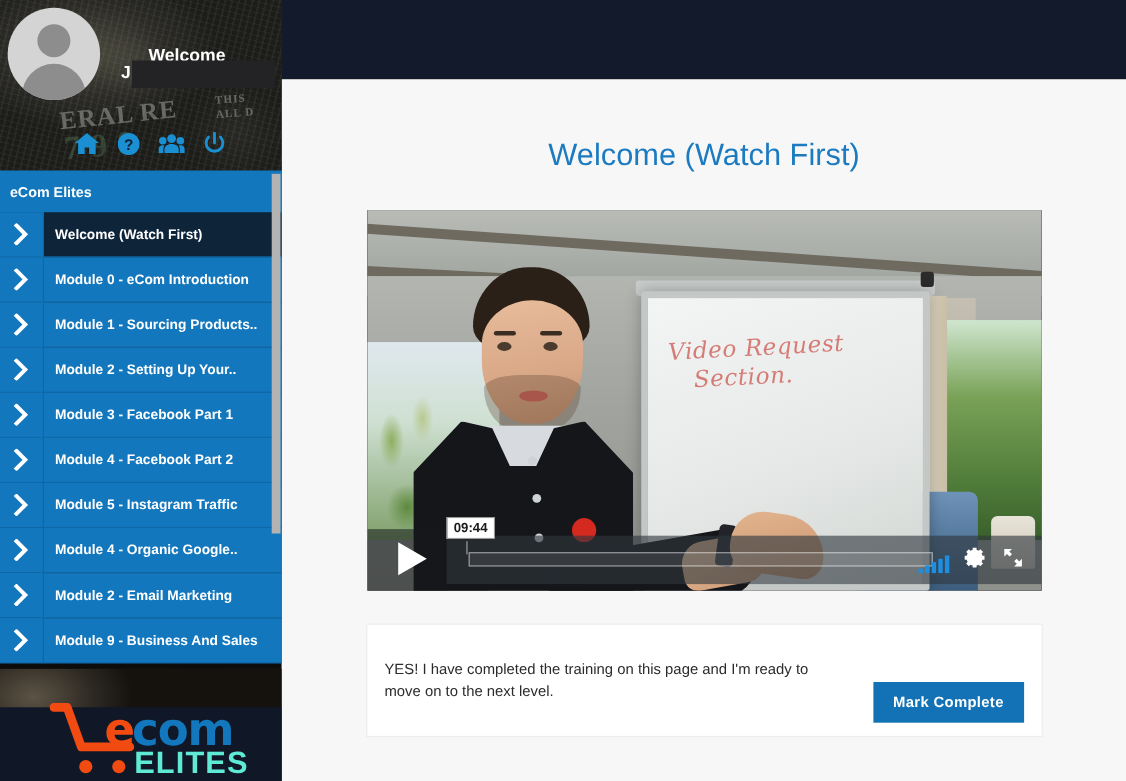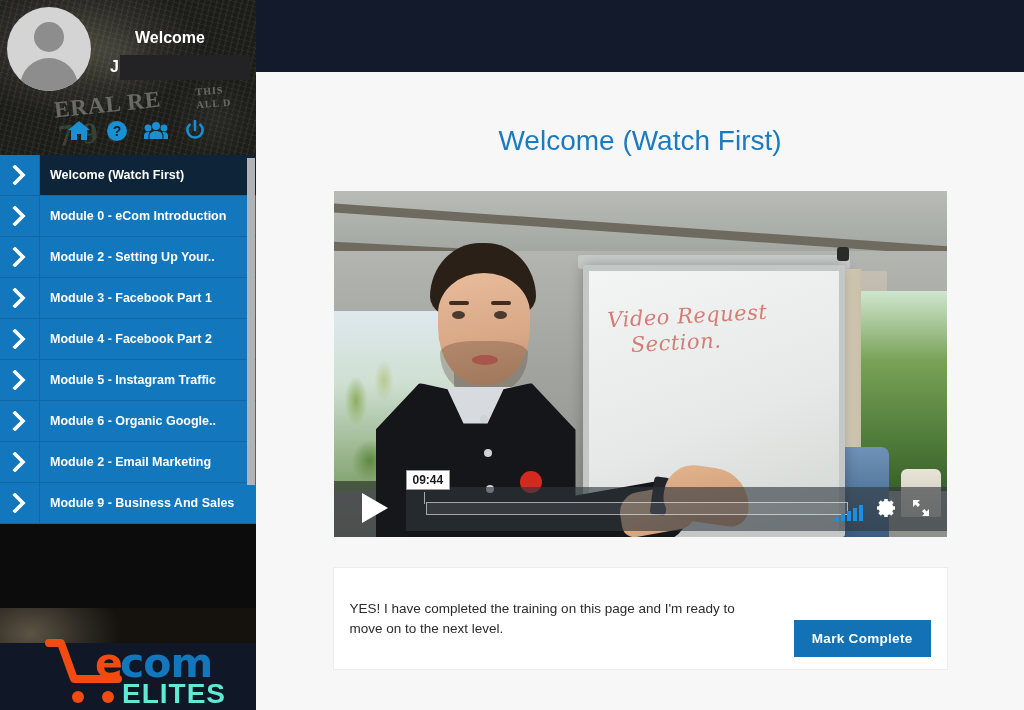--- a/index.html
+++ b/index.html
@@ -51,21 +51,21 @@
   }
   .avatar .head {
     position: absolute; left: 50%; top: 15px; width: 30px; height: 30px;
     margin-left: -15px; border-radius: 50%; background: #8d8d8d;
   }
   .avatar .body {
     position: absolute; left: 50%; top: 51px; width: 58px; height: 42px;
     margin-left: -29px; border-radius: 29px 29px 0 0; background: #8d8d8d;
   }
   .welcome-word {
-    position: absolute; left: 135px; top: 29px; color: #fff;
+    position: absolute; left: 135px; top: 42px; color: #fff;
     font-size: 16px; font-weight: bold;
   }
   .welcome-name {
     position: absolute; left: 110px; top: 58px; color: #fff;
     font-size: 16px; font-weight: bold;
   }
   .redact {
     position: absolute; left: 120px; top: 55px; width: 130px; height: 25px;
     background: #232326;
   }
@@ -399,20 +399,21 @@
         </span>
         <span>
           <svg width="20" height="21" viewBox="0 0 20 21">
               <path d="M10 1v9" stroke="#1a8fd1" stroke-width="2.6" stroke-linecap="round" fill="none"></path>
               <path d="M4.6 4.6a7.6 7.6 0 1 0 10.8 0" stroke="#1a8fd1" stroke-width="2.6" fill="none" stroke-linecap="round"></path>
             </svg>
         </span>
       </div>
     </div>
 
+    <div class="side-title">eCom Elites</div>
 
     <div class="nav-list">
       <div class="nav-item active">
         <span class="nav-chev">
           <svg width="15" height="20" viewBox="0 0 15 20">
               <path d="M3 2l8 8-8 8" stroke="#fff" stroke-width="3.6" fill="none" stroke-linecap="square"></path>
             </svg>
         </span>
         <span class="nav-label">Welcome (Watch First)</span>
       </div>
@@ -423,20 +424,28 @@
             </svg>
         </span>
         <span class="nav-label">Module 0 - eCom Introduction</span>
       </div>
       <div class="nav-item">
         <span class="nav-chev">
           <svg width="15" height="20" viewBox="0 0 15 20">
               <path d="M3 2l8 8-8 8" stroke="#fff" stroke-width="3.6" fill="none" stroke-linecap="square"></path>
             </svg>
         </span>
+        <span class="nav-label">Module 1 - Sourcing Products..</span>
+      </div>
+      <div class="nav-item">
+        <span class="nav-chev">
+          <svg width="15" height="20" viewBox="0 0 15 20">
+              <path d="M3 2l8 8-8 8" stroke="#fff" stroke-width="3.6" fill="none" stroke-linecap="square"></path>
+            </svg>
+        </span>
         <span class="nav-label">Module 2 - Setting Up Your..</span>
       </div>
       <div class="nav-item">
         <span class="nav-chev">
           <svg width="15" height="20" viewBox="0 0 15 20">
               <path d="M3 2l8 8-8 8" stroke="#fff" stroke-width="3.6" fill="none" stroke-linecap="square"></path>
             </svg>
         </span>
         <span class="nav-label">Module 3 - Facebook Part 1</span>
       </div>
@@ -455,21 +464,21 @@
             </svg>
         </span>
         <span class="nav-label">Module 5 - Instagram Traffic</span>
       </div>
       <div class="nav-item">
         <span class="nav-chev">
           <svg width="15" height="20" viewBox="0 0 15 20">
               <path d="M3 2l8 8-8 8" stroke="#fff" stroke-width="3.6" fill="none" stroke-linecap="square"></path>
             </svg>
         </span>
-        <span class="nav-label">Module 6 - Organic Google..</span>
+        <span class="nav-label">Module 4 - Organic Google..</span>
       </div>
       <div class="nav-item">
         <span class="nav-chev">
           <svg width="15" height="20" viewBox="0 0 15 20">
               <path d="M3 2l8 8-8 8" stroke="#fff" stroke-width="3.6" fill="none" stroke-linecap="square"></path>
             </svg>
         </span>
         <span class="nav-label">Module 2 - Email Marketing</span>
       </div>
       <div class="nav-item">

